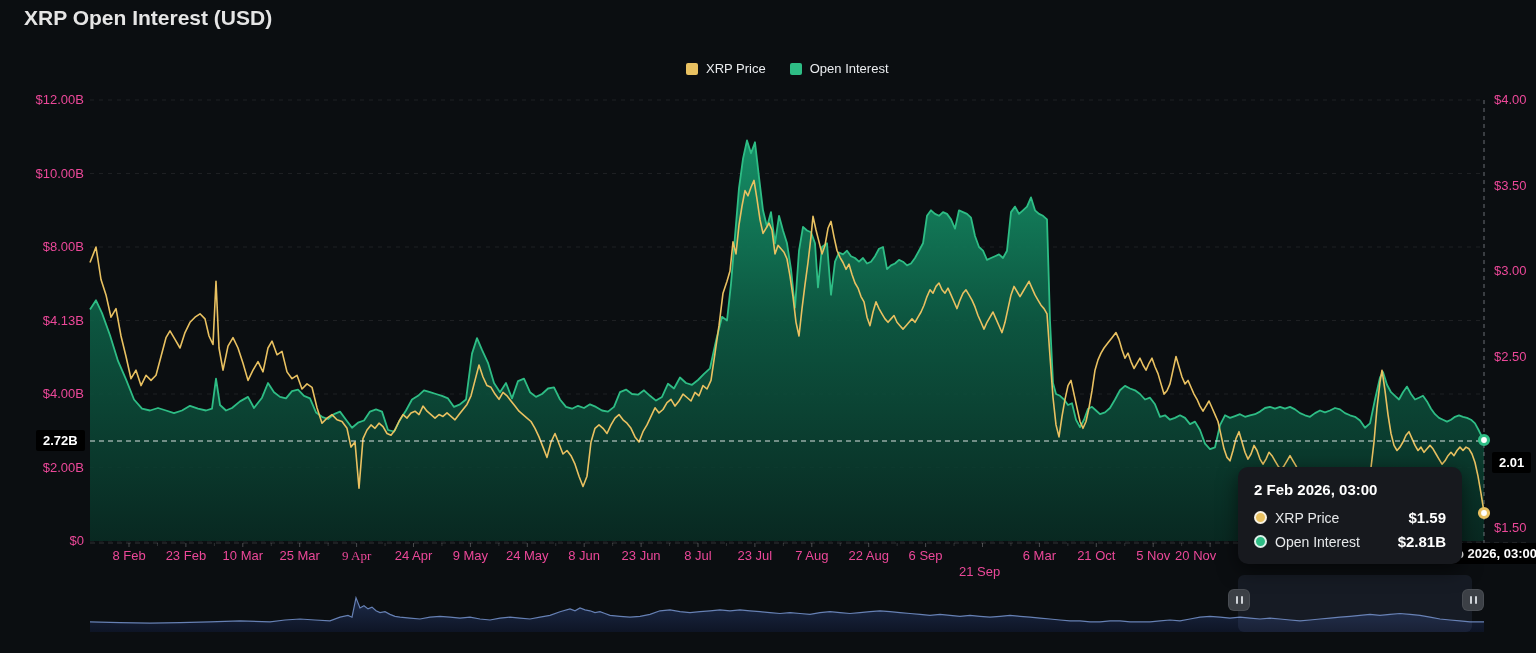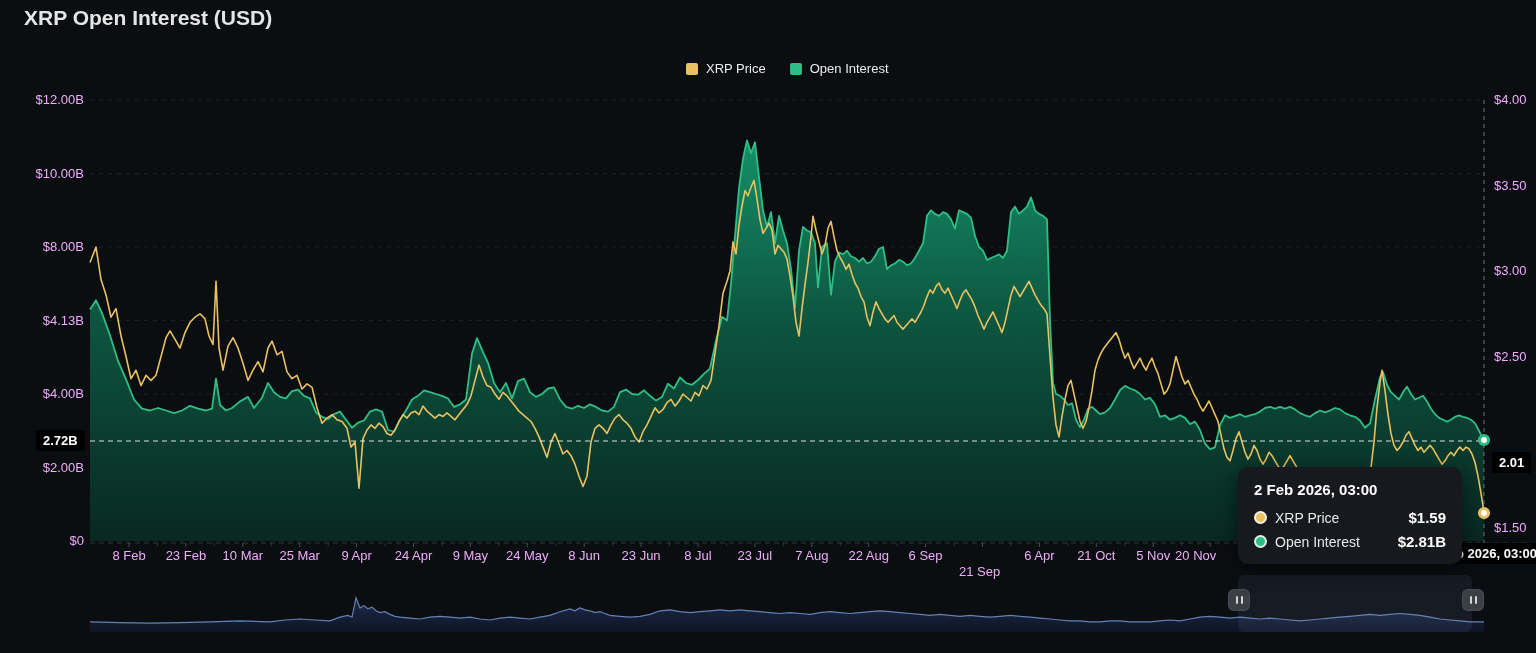--- a/index.html
+++ b/index.html
@@ -4,21 +4,21 @@
 <style>
   html,body{margin:0;padding:0;background:#0b0e11;}
   #app{position:relative;width:1536px;height:653px;background:#0b0e11;overflow:hidden;
        font-family:"Liberation Sans",sans-serif;-webkit-font-smoothing:antialiased;}
   #chart-svg{position:absolute;left:0;top:0;}
   .page-title{position:absolute;left:24px;top:6px;font-size:21px;font-weight:700;color:#e5e5e5;}
   .legend{position:absolute;left:686px;top:61px;display:flex;gap:24px;align-items:center;}
   .legend-item{display:flex;align-items:center;gap:8px;cursor:pointer;}
   .legend-swatch{width:12px;height:12px;border-radius:2px;}
   .legend-label{font-size:13px;color:#eaecef;}
-  .axis-label{position:absolute;font-size:13px;color:#f0abfc;white-space:nowrap;}
+  .axis-label{position:absolute;font-size:13px;color:#ec4899;white-space:nowrap;}
   .axis-badge{position:absolute;background:#000;color:#fff;font-weight:700;font-size:13px;
               padding:3px 7px;border-radius:2px;white-space:nowrap;line-height:15px;}
   .tooltip{position:absolute;left:1238px;top:467px;width:224px;box-sizing:border-box;
            background:#17191e;border-radius:10px;padding:14px 16px 14px 16px;z-index:30;
            box-shadow:0 6px 20px rgba(0,0,0,.55);}
   .tooltip-title{font-size:15px;font-weight:700;color:#fff;margin-bottom:11px;}
   .tooltip-row{display:flex;align-items:center;gap:8px;margin-top:7px;}
   .tooltip-dot{width:9px;height:9px;border-radius:50%;border:2px solid rgba(250,250,250,.85);flex:none;}
   .tooltip-label{flex:1;font-size:14px;color:#e6e8ea;}
   .tooltip-value{font-size:15px;font-weight:700;color:#fff;}
@@ -138,33 +138,33 @@
       <div class="axis-label" style="left: 0px; width: 84px; text-align: right; top: 533px;">$0</div>
       <div class="axis-label" style="left: 1494px; top: 92px;">$4.00</div>
       <div class="axis-label" style="left: 1494px; top: 177.5px;">$3.50</div>
       <div class="axis-label" style="left: 1494px; top: 263px;">$3.00</div>
       <div class="axis-label" style="left: 1494px; top: 348.5px;">$2.50</div>
       <div class="axis-label" style="left: 1494px; top: 519.5px;">$1.50</div>
       <div class="axis-label" style="left: 94px; width: 70px; text-align: center; top: 548px;">8 Feb</div>
       <div class="axis-label" style="left: 150.9px; width: 70px; text-align: center; top: 548px;">23 Feb</div>
       <div class="axis-label" style="left: 207.8px; width: 70px; text-align: center; top: 548px;">10 Mar</div>
       <div class="axis-label" style="left: 264.7px; width: 70px; text-align: center; top: 548px;">25 Mar</div>
-      <div class="axis-label" style="left: 321.6px; width: 70px; text-align: center; top: 548px;">9 Apr</div>
+      <div class="axis-label" style="left: 321.6px; width: 70px; text-align: center; top: 548px; font-family: Liberation Serif, serif;">9 Apr</div>
       <div class="axis-label" style="left: 378.5px; width: 70px; text-align: center; top: 548px;">24 Apr</div>
       <div class="axis-label" style="left: 435.4px; width: 70px; text-align: center; top: 548px;">9 May</div>
       <div class="axis-label" style="left: 492.3px; width: 70px; text-align: center; top: 548px;">24 May</div>
       <div class="axis-label" style="left: 549.2px; width: 70px; text-align: center; top: 548px;">8 Jun</div>
       <div class="axis-label" style="left: 606.1px; width: 70px; text-align: center; top: 548px;">23 Jun</div>
       <div class="axis-label" style="left: 663px; width: 70px; text-align: center; top: 548px;">8 Jul</div>
       <div class="axis-label" style="left: 719.9px; width: 70px; text-align: center; top: 548px;">23 Jul</div>
       <div class="axis-label" style="left: 776.8px; width: 70px; text-align: center; top: 548px;">7 Aug</div>
       <div class="axis-label" style="left: 833.7px; width: 70px; text-align: center; top: 548px;">22 Aug</div>
       <div class="axis-label" style="left: 890.6px; width: 70px; text-align: center; top: 548px;">6 Sep</div>
       <div class="axis-label" style="left: 959px; width: 70px; top: 548px; margin-top: 16px;">21 Sep</div>
-      <div class="axis-label" style="left: 1004.4px; width: 70px; text-align: center; top: 548px;">6 Apr</div>
+      <div class="axis-label" style="left: 1004.4px; width: 70px; text-align: center; top: 548px;">6 Mar</div>
       <div class="axis-label" style="left: 1061.3px; width: 70px; text-align: center; top: 548px;">21 Oct</div>
       <div class="axis-label" style="left: 1118.2px; width: 70px; text-align: center; top: 548px;">5 Nov</div>
       <div class="axis-label" style="left: 1175.1px; width: 70px; text-align: left; top: 548px;">20 Nov</div>
     </div>
 
   <div class="axis-badge" style="left:36px;top:430px;">2.72B</div>
   <div class="axis-badge" style="left:1492px;top:430px;margin-top:22px;">2.01</div>
   <div class="date-badge">2 Feb 2026, 03:00</div>
 
   <div class="brush"></div>

